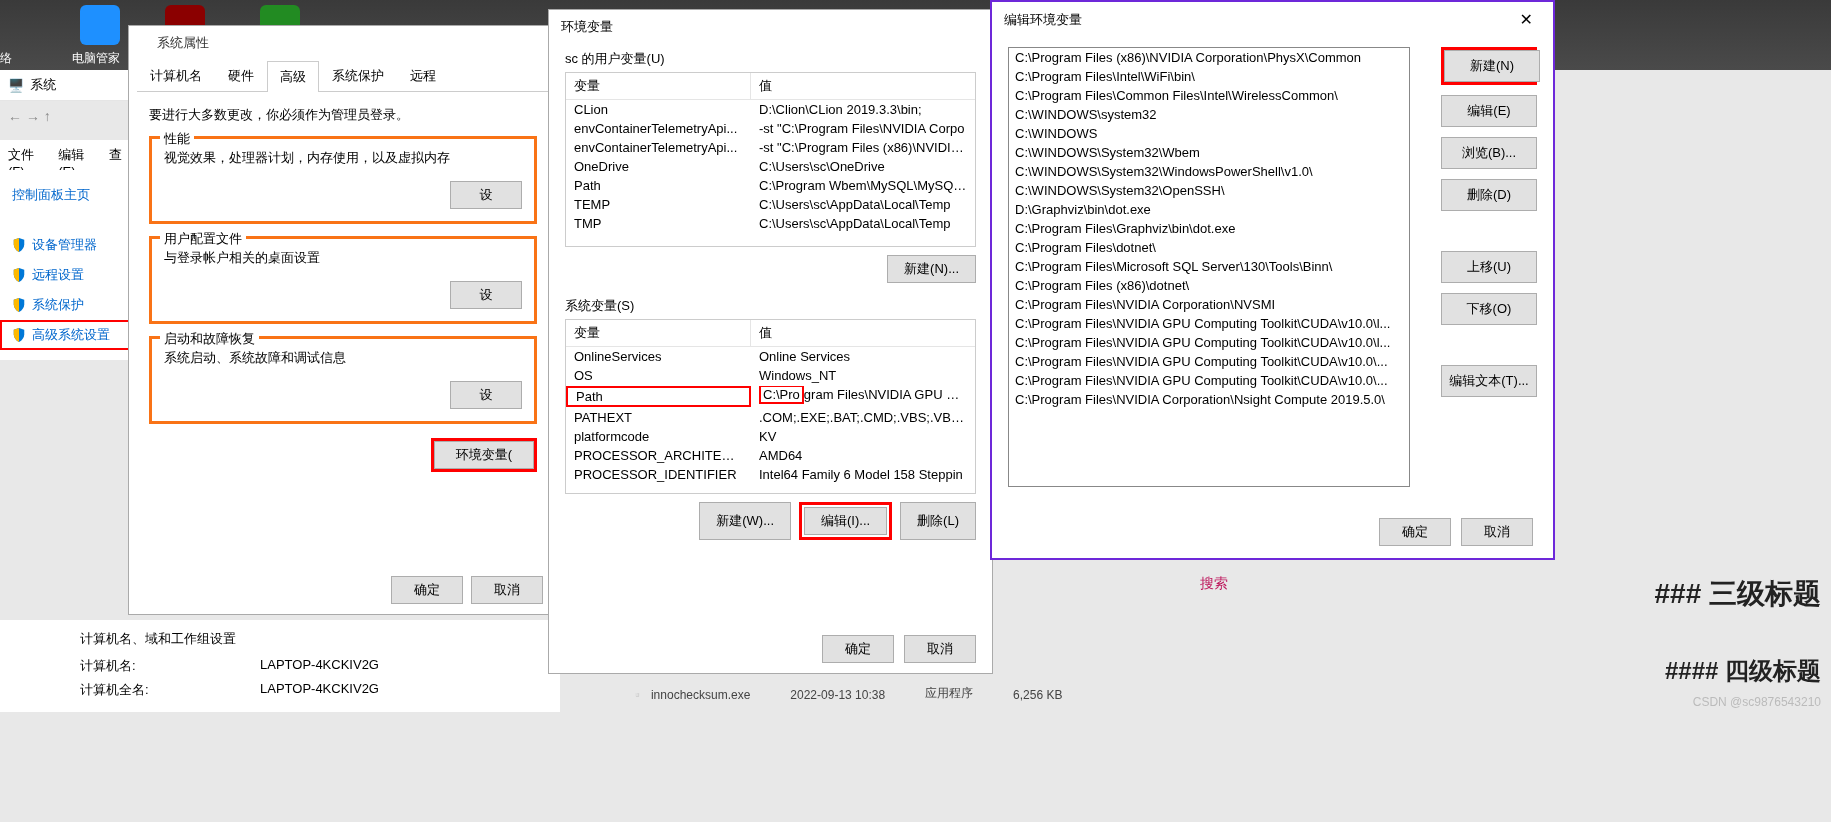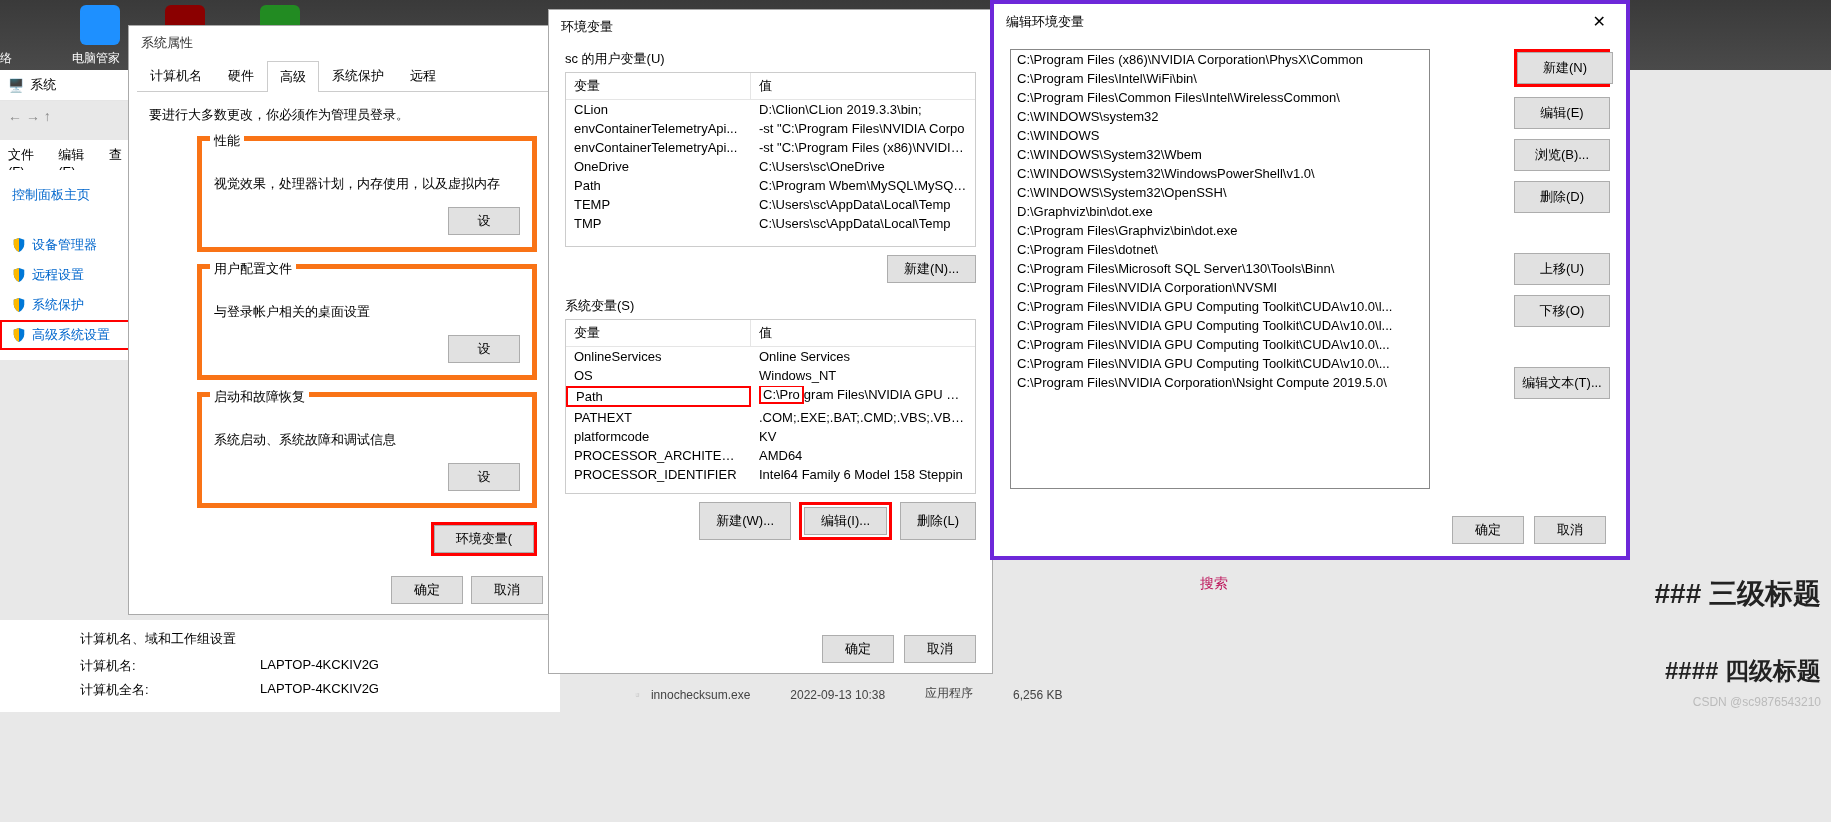--- a/index.html
+++ b/index.html
@@ -18,26 +18,26 @@
 .left-nav { position: absolute; left: 0; top: 170px; width: 130px; background: #fff; padding: 10px 0; }
 .left-nav .item { padding: 6px 12px; font-size: 13px; color: #0066cc; cursor: pointer; display: flex; align-items: center; gap: 6px; }
 .left-nav .header { padding: 6px 12px; font-size: 13px; color: #0066cc; }
 .left-nav .highlighted { border: 2px solid red; padding: 4px 10px; }
 .left-nav .spacer { height: 20px; }
 .shield { width: 14px; height: 14px; display: inline-block; }
 .shield svg { width: 100%; height: 100%; }
 
 
 .sysprops { position: absolute; left: 128px; top: 25px; width: 430px; height: 590px; background: #fff; border: 1px solid #aaa; }
-.sysprops .titlebar { padding: 8px 12px; font-size: 13px; color: #333; }
+.sysprops .titlebar { padding: 8px 28px; font-size: 13px; color: #333; }
 .tabs { display: flex; border-bottom: 1px solid #ccc; margin: 0 8px; }
 .tab { padding: 6px 12px; font-size: 13px; cursor: pointer; border: 1px solid transparent; border-bottom: none; }
 .tab.active { border-color: #ccc; background: #fff; position: relative; top: 1px; }
 .sysprops .content { padding: 14px 20px; font-size: 13px; }
-.group { border: 5px solid #f97316; margin-top: 12px; padding: 26px 12px 12px; position: relative; margin-left: 48px; }
+.group { border: 3px solid #f97316; margin-top: 12px; padding: 2px 12px 12px; position: relative; }
 .group .legend { position: absolute; top: -9px; left: 8px; background: #fff; padding: 0 4px; font-size: 13px; }
 .group .desc { font-size: 13px; margin: 8px 0 14px; }
 .group .btn-row { text-align: right; }
 .btn { background: #e1e1e1; border: 1px solid #adadad; padding: 4px 16px; font-size: 13px; cursor: pointer; min-width: 72px; }
 .sysprops .footer { position: absolute; bottom: 10px; right: 14px; display: flex; gap: 8px; }
 .env-btn-wrap { border: 3px solid red; display: inline-block; }
 
 
 .compinfo { position: absolute; left: 0; top: 620px; width: 560px; background: #fff; padding: 10px 20px; font-size: 13px; }
 .compinfo .row { display: flex; padding: 3px 0; }
@@ -56,21 +56,21 @@
 .envvar .td { padding: 1px 8px; white-space: nowrap; overflow: hidden; text-overflow: ellipsis; }
 .envvar .td1 { width: 185px; }
 .envvar .td2 { flex: 1; }
 .envvar .tr.selected .td1 { border: 2px solid red; }
 .envvar .tr.selected .td2span { border: 2px solid red; padding: 0 2px; }
 .envvar .btn-row { text-align: right; padding: 8px 16px; display: flex; justify-content: flex-end; gap: 8px; }
 .envvar .footer { position: absolute; bottom: 10px; right: 16px; display: flex; gap: 10px; }
 .edit-btn-wrap { border: 3px solid red; display: inline-block; padding: 2px; }
 
 
-.editvar { position: absolute; left: 990px; top: 0; width: 640px; height: 560px; background: #fff; border: 4px solid #6d28d9; }
+.editvar { position: absolute; left: 990px; top: 0; width: 565px; height: 560px; background: #fff; border: 2px solid #6d28d9; }
 .editvar .titlebar { padding: 8px 12px; font-size: 13px; display: flex; justify-content: space-between; align-items: center; }
 .editvar .close { font-size: 16px; cursor: pointer; padding: 0 8px; }
 .editvar .body { display: flex; padding: 10px 16px; gap: 31px; justify-content: space-between; }
 .editvar .listbox { border: 1px solid #888; width: 420px; height: 440px; overflow-y: scroll; font-size: 13px; }
 .editvar .listbox .li { padding: 2px 6px; white-space: nowrap; overflow: hidden; text-overflow: ellipsis; }
 .editvar .listbox .li.sel { background: #cde8ff; border: 1px dotted #333; }
 .editvar .side-btns { display: flex; flex-direction: column; gap: 10px; width: 96px; }
 .editvar .side-btns .btn { width: 96px; padding: 6px 0; }
 .editvar .side-btns .gap { height: 20px; }
 .editvar .new-btn-wrap { border: 3px solid red; }
@@ -303,20 +303,21 @@
         <div class="li">C:\Program Files\Common Files\Intel\WirelessCommon\</div>
         <div class="li">C:\WINDOWS\system32</div>
         <div class="li">C:\WINDOWS</div>
         <div class="li">C:\WINDOWS\System32\Wbem</div>
         <div class="li">C:\WINDOWS\System32\WindowsPowerShell\v1.0\</div>
         <div class="li">C:\WINDOWS\System32\OpenSSH\</div>
         <div class="li">D:\Graphviz\bin\dot.exe</div>
         <div class="li">C:\Program Files\Graphviz\bin\dot.exe</div>
         <div class="li">C:\Program Files\dotnet\</div>
         <div class="li">C:\Program Files\Microsoft SQL Server\130\Tools\Binn\</div>
+        <div class="li">C:\Program Files (x86)\dotnet\</div>
         <div class="li">C:\Program Files\NVIDIA Corporation\NVSMI</div>
         <div class="li">C:\Program Files\NVIDIA GPU Computing Toolkit\CUDA\v10.0\l...</div>
         <div class="li">C:\Program Files\NVIDIA GPU Computing Toolkit\CUDA\v10.0\l...</div>
         <div class="li">C:\Program Files\NVIDIA GPU Computing Toolkit\CUDA\v10.0\...</div>
         <div class="li">C:\Program Files\NVIDIA GPU Computing Toolkit\CUDA\v10.0\...</div>
         <div class="li">C:\Program Files\NVIDIA Corporation\Nsight Compute 2019.5.0\</div>
       </div>
     <div class="side-btns">
       <span class="new-btn-wrap">
         <button class="btn">新建(N)</button>

